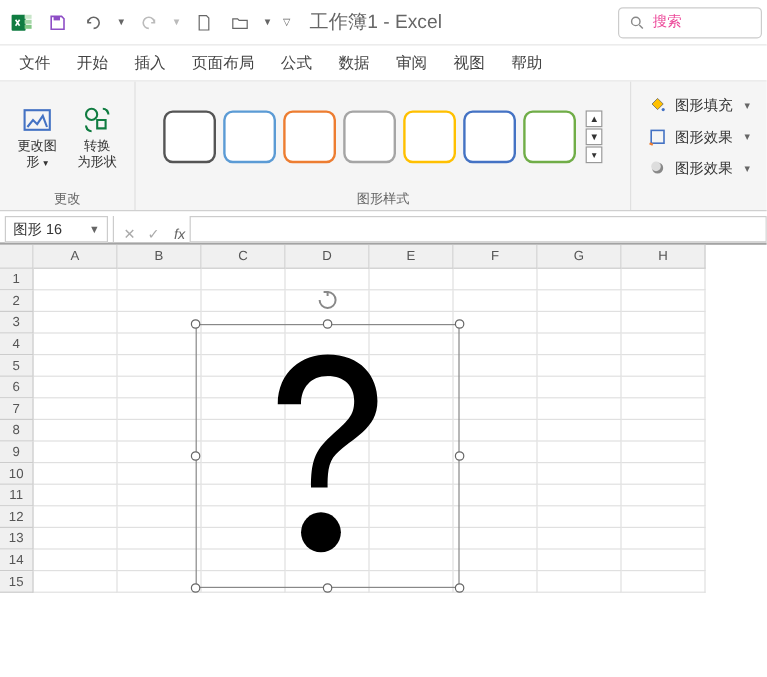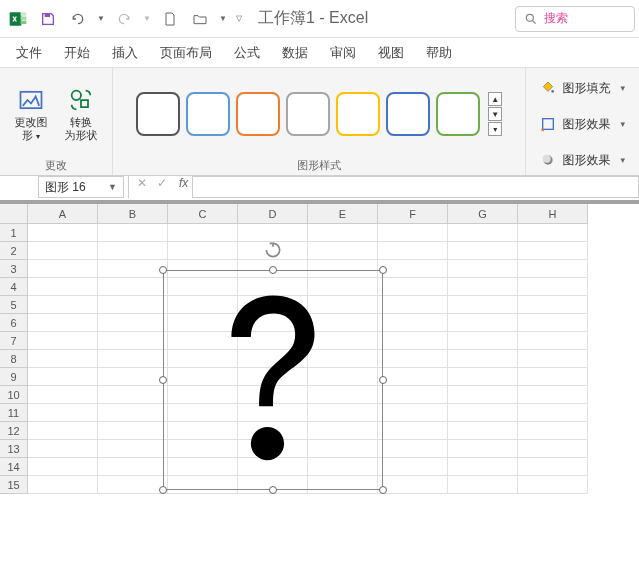--- a/index.html
+++ b/index.html
@@ -22,26 +22,26 @@
   
   .ribbon { display: flex; height: 108px; background: #f5f5f5; border-bottom: 1px solid #d0d0d0; }
   .group { display: flex; flex-direction: column; align-items: center; padding: 4px 8px 2px; border-right: 1px solid #e0e0e0; }
   .group-content { flex: 1; display: flex; align-items: center; gap: 4px; }
   .group-label { font-size: 11px; color: #666; margin-top: 2px; }
   .big-btn { display: flex; flex-direction: column; align-items: center; justify-content: center; width: 46px; height: 76px; border-radius: 4px; gap: 2px; font-size: 11px; text-align: center; line-height: 1.2; }
   .style-gallery { display: flex; gap: 6px; align-items: center; }
   .style-box { width: 44px; height: 44px; border-radius: 8px; border: 2px solid; background: #fff; }
   .gallery-arrows { display: flex; flex-direction: column; gap: 1px; margin-left: 4px; }
   .gallery-arrows div { width: 14px; height: 14px; border: 1px solid #999; display: flex; align-items: center; justify-content: center; font-size: 8px; background: #fff; }
-  .shape-opts { display: flex; flex-direction: column; gap: 12px; padding: 4px 6px; }
+  .shape-opts { display: flex; flex-direction: column; gap: 2px; padding: 4px 6px; }
   .shape-opt { display: flex; align-items: center; gap: 6px; height: 24px; font-size: 12px; }
   .shape-opt .dd { margin-left: 4px; color: #666; font-size: 9px; }
   
   
-  .formula-row { display: flex; align-items: flex-start; height: 28px; border-bottom: 4px solid #a3a3a3; padding-left: 34px; }
+  .formula-row { display: flex; align-items: flex-end; height: 28px; border-bottom: 2px solid #a3a3a3; }
   .namebox { width: 86px; height: 22px; border: 1px solid #ccc; margin: 0 4px; display: flex; align-items: center; padding: 0 6px; font-size: 12px; justify-content: space-between; background: #fff; }
   .namebox .dd { font-size: 9px; color: #666; }
   .fx-btns { display: flex; align-items: center; gap: 2px; margin: 0 4px; color: #aaa; }
   .fx-btns span { width: 18px; text-align: center; }
   .fx-label { font-style: italic; color: #666; margin: 0 4px; }
   .formula-input { flex: 1; height: 22px; border: 1px solid #ccc; background: #fff; }
   
   
   .grid-area { position: relative; }
   .col-headers { display: flex; height: 20px; }

